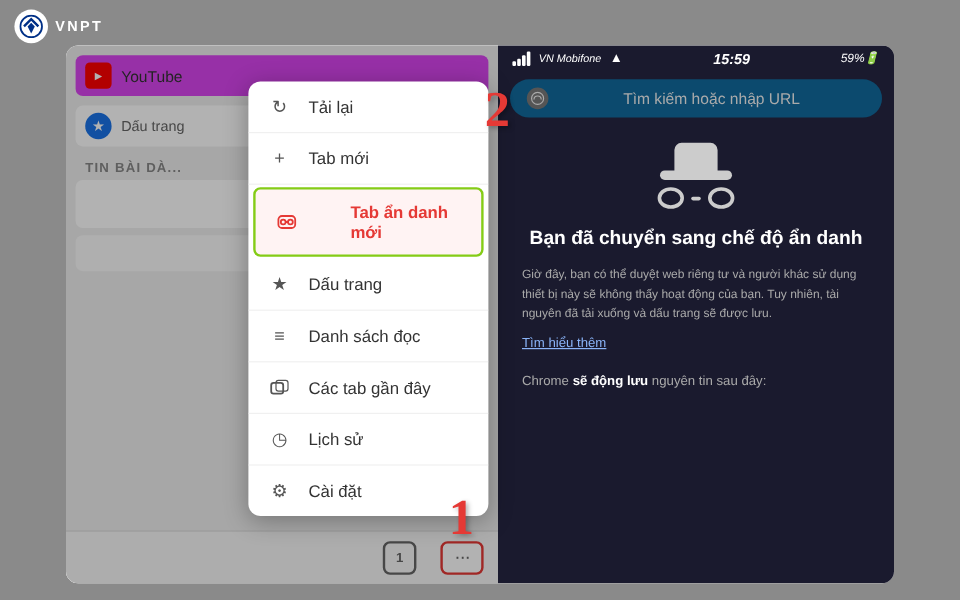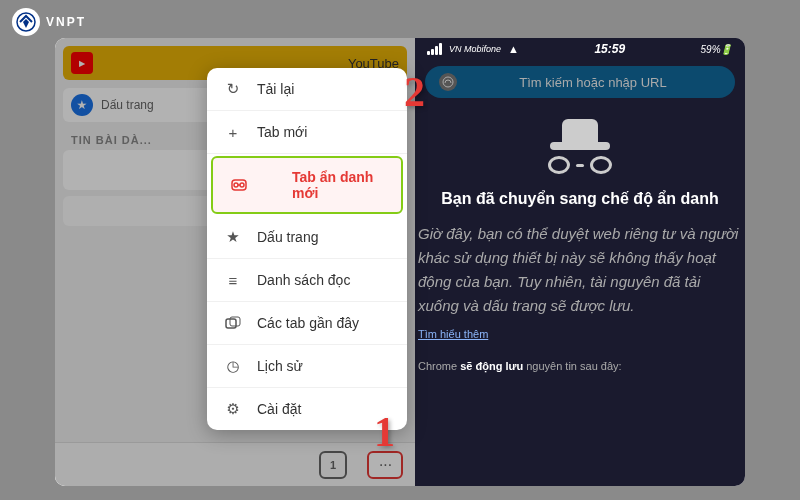--- a/index.html
+++ b/index.html
@@ -68,24 +68,23 @@
       height: 100%;
       background: #f0f0f0;
       padding: 8px;
     }
 
     .youtube-tab {
       display: flex;
       align-items: center;
       gap: 8px;
       padding: 6px 8px;
-      background: #eab308;
+      background: #d946ef;
       border-radius: 6px;
       margin-bottom: 8px;
-      justify-content: space-between;
     }
 
     .yt-icon {
       width: 22px;
       height: 22px;
       background: #ff0000;
       border-radius: 4px;
       display: flex;
       align-items: center;
       justify-content: center;
@@ -361,21 +360,21 @@
       flex: 1;
       text-align: center;
     }
 
     
     .incognito-content {
       flex: 1;
       display: flex;
       flex-direction: column;
       align-items: center;
-      padding: 16px 3px;
+      padding: 16px 20px;
       overflow-y: auto;
     }
 
     
     .spy-icon-container {
       margin-bottom: 14px;
       display: flex;
       flex-direction: column;
       align-items: center;
       gap: 4px;
@@ -428,25 +427,24 @@
       color: white;
       font-size: 16px;
       font-weight: 600;
       text-align: center;
       margin-bottom: 12px;
       line-height: 1.4;
     }
 
     .incognito-desc {
       color: #aaa;
-      font-size: 15px;
+      font-size: 10px;
       line-height: 1.6;
       text-align: left;
       margin-bottom: 10px;
-      font-style: italic;
     }
 
     .learn-more-link {
       color: #8ab4f8;
       font-size: 11px;
       text-decoration: underline;
       cursor: pointer;
       margin-bottom: 20px;
       align-self: flex-start;
     }

